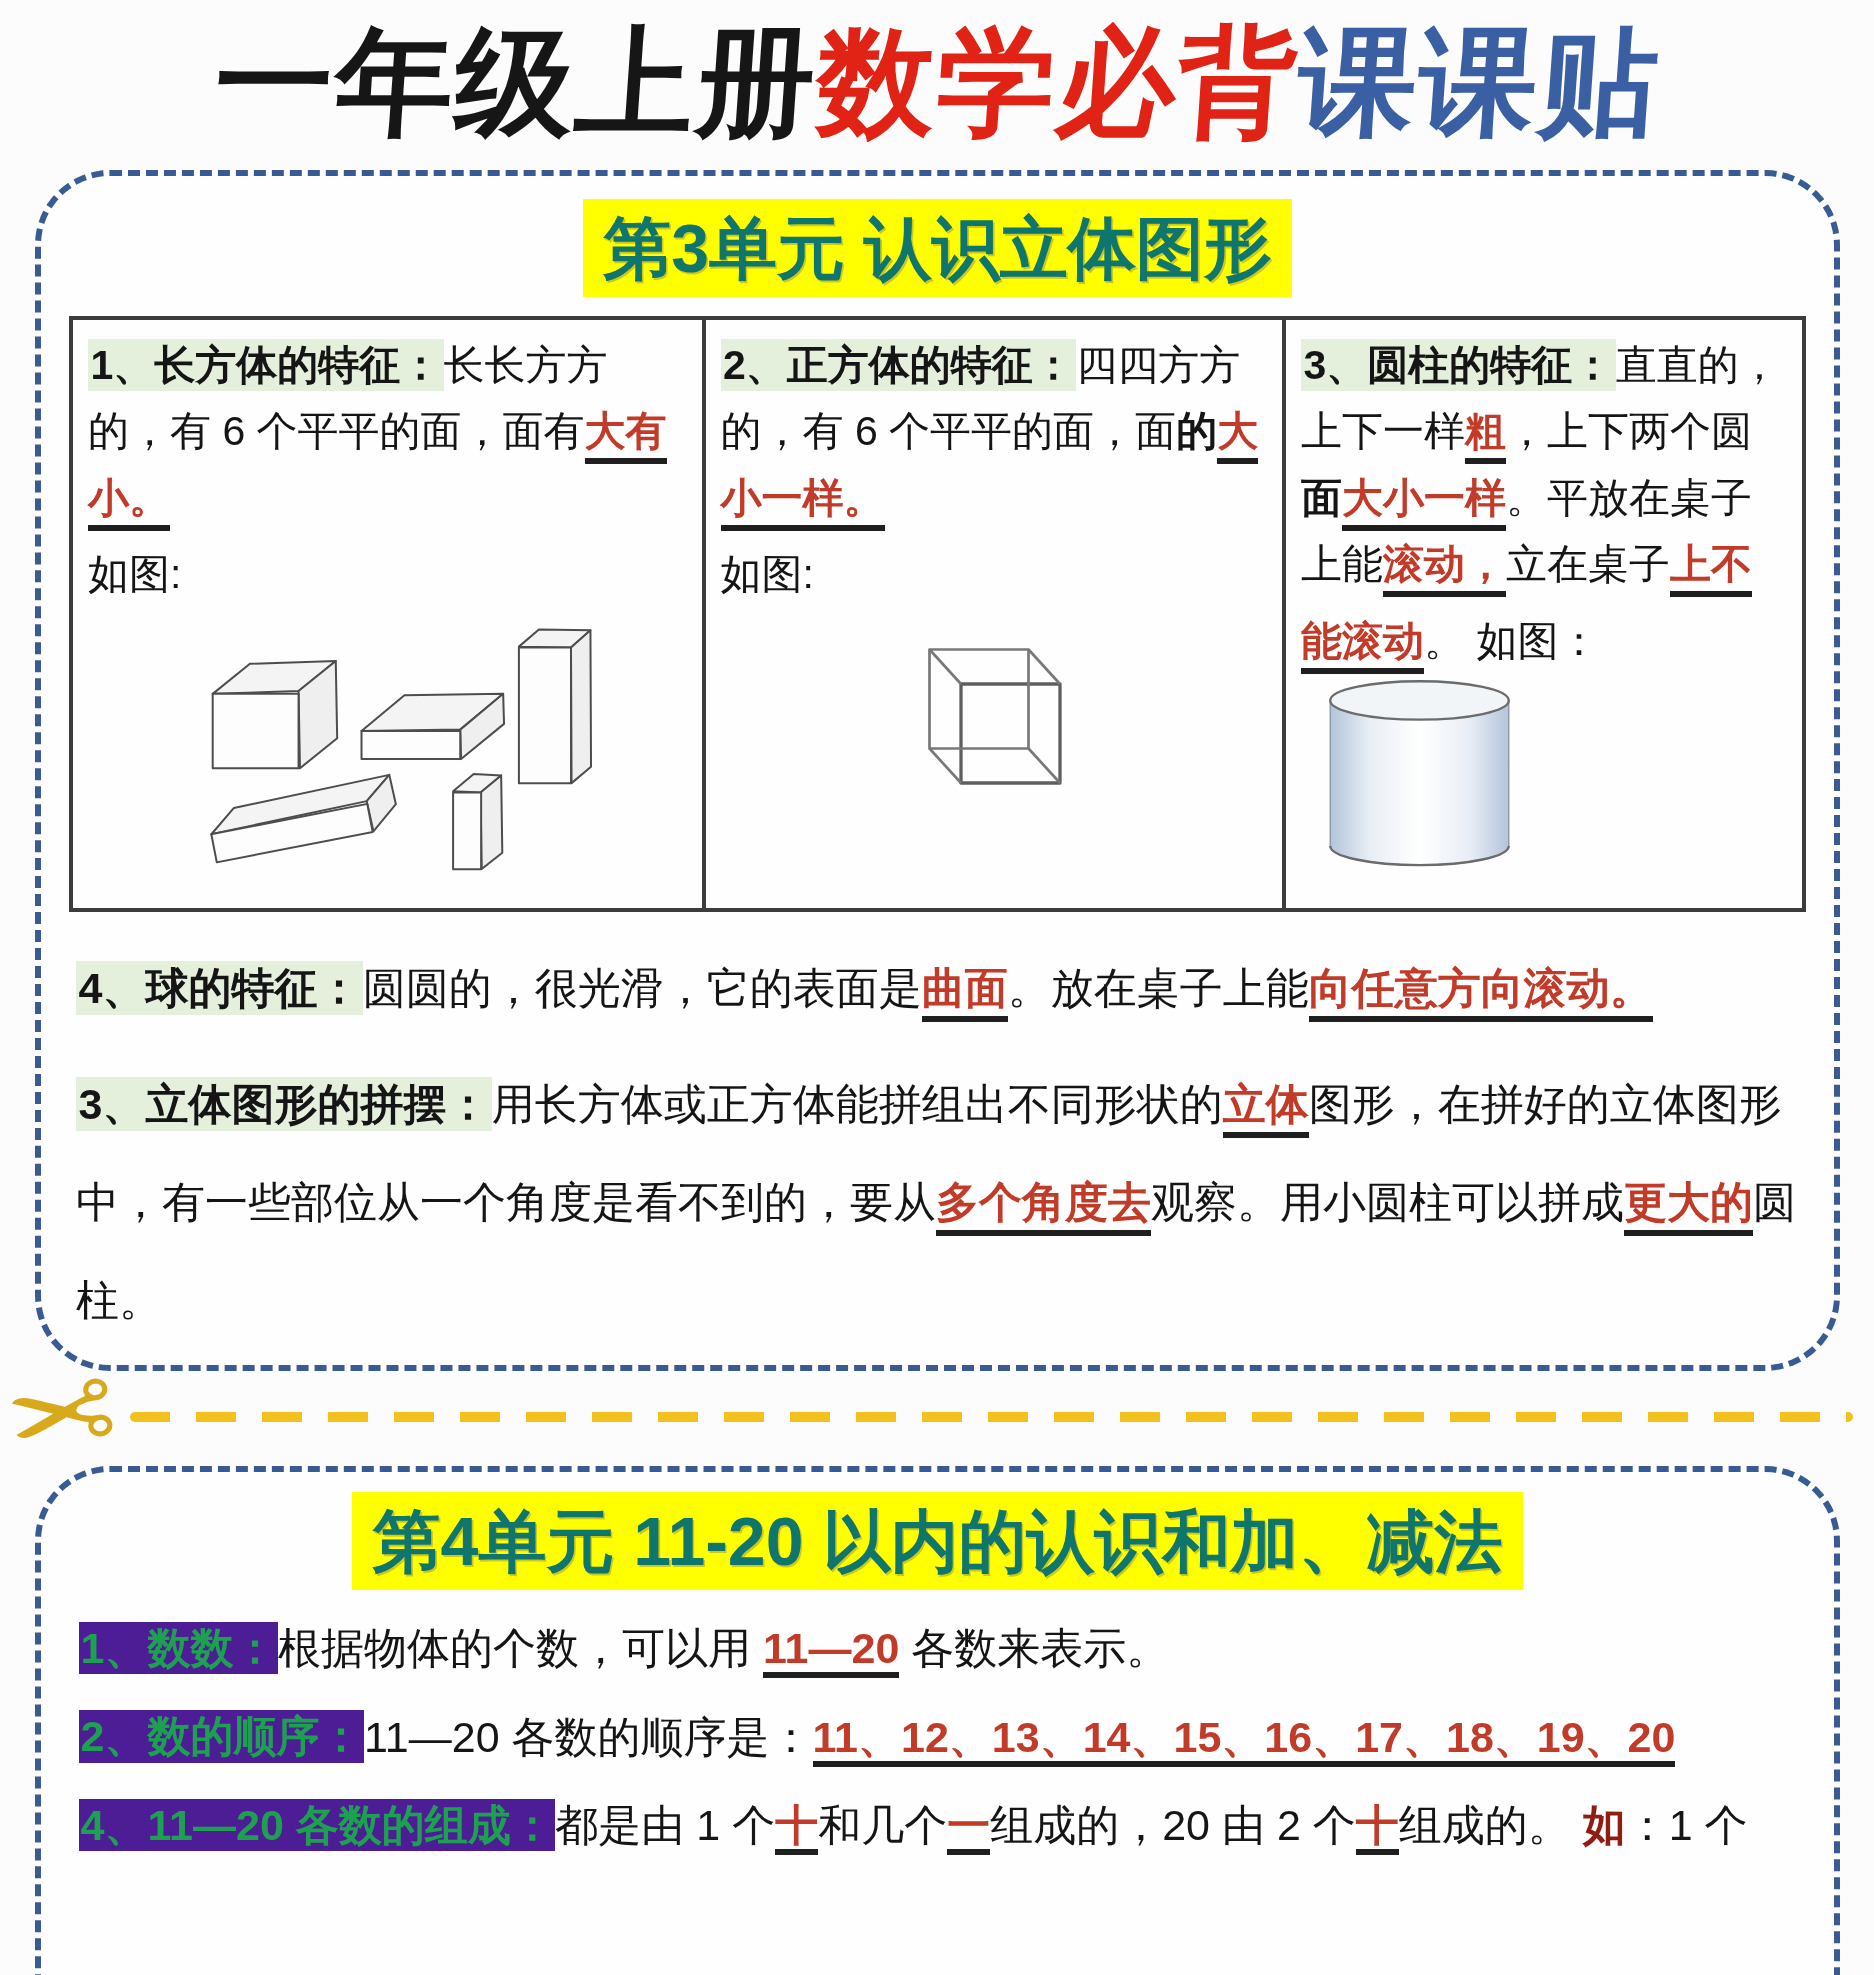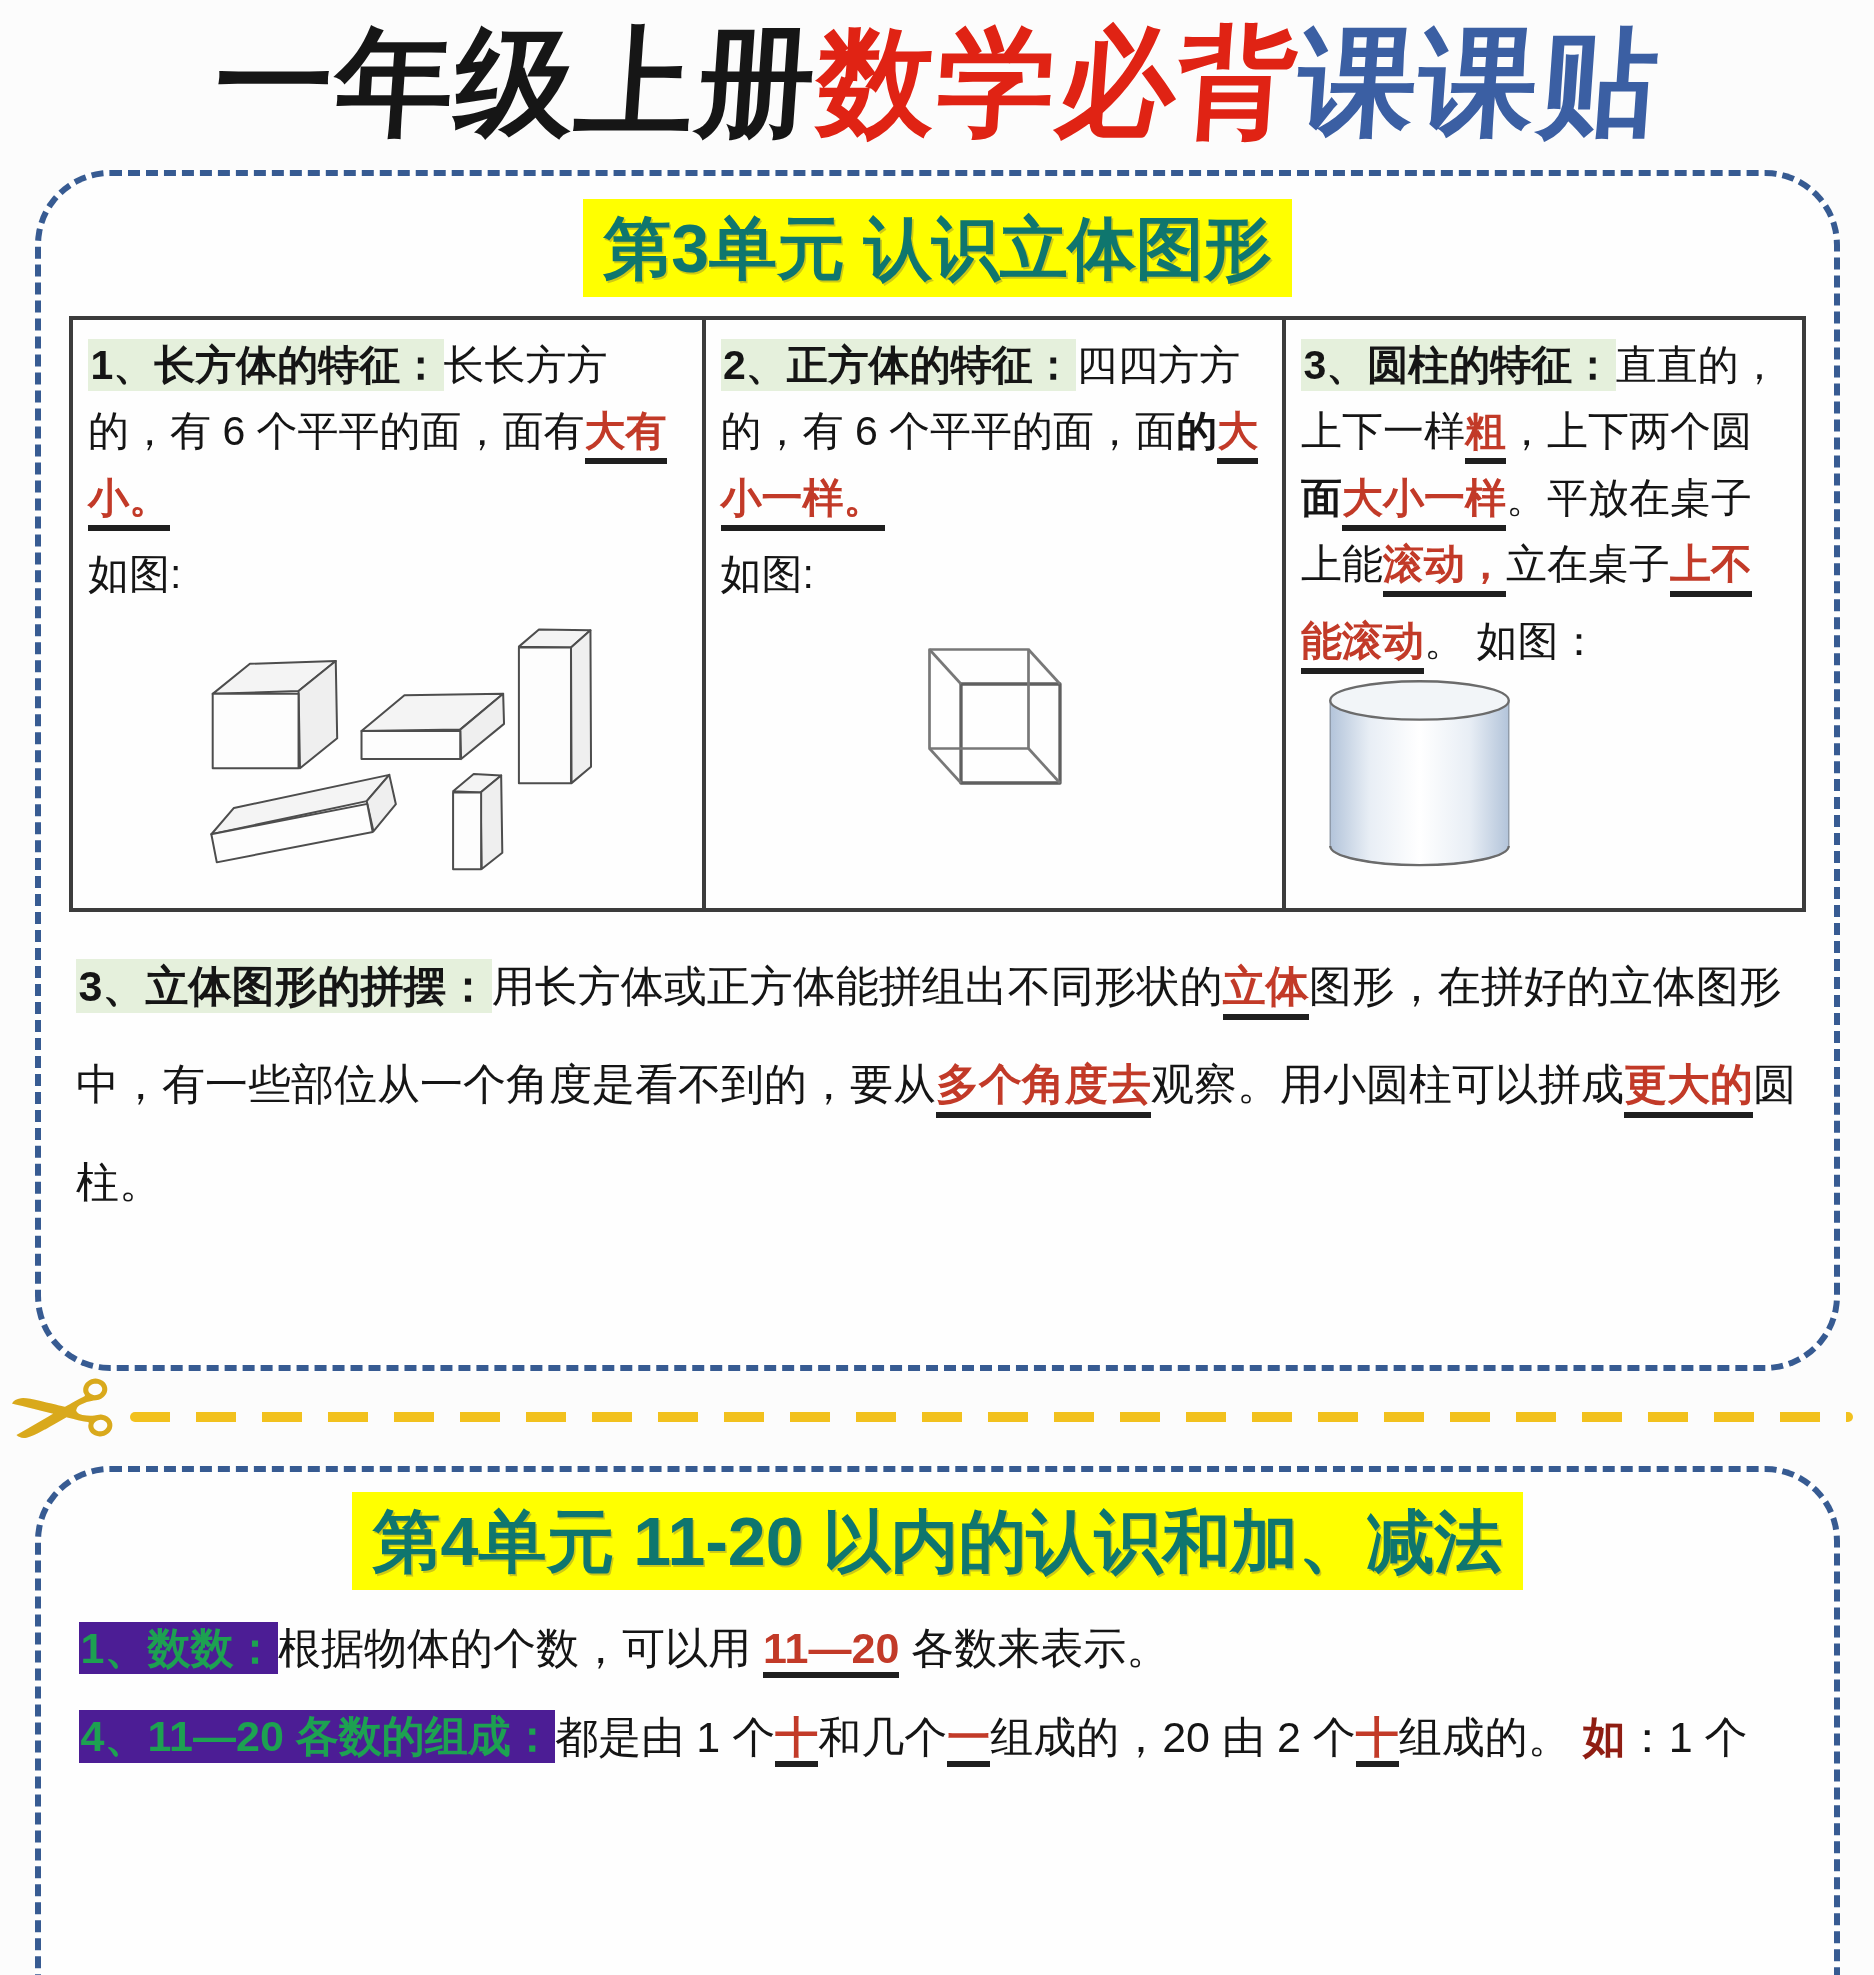--- a/index.html
+++ b/index.html
@@ -169,38 +169,44 @@
           </defs>
           <path d="M80,80 L80,520 A270,58 0 0 0 620,520 L620,80 Z" fill="url(#cylBody)" stroke="#8a95a3" stroke-width="4"></path>
           <path d="M80,520 A270,58 0 0 0 620,520" fill="none" stroke="#6b6b6b" stroke-width="7"></path>
           <ellipse cx="350" cy="80" rx="270" ry="58" fill="#f2f5f8" stroke="#6b6b6b" stroke-width="7"></ellipse>
         </svg>
       </td>
     </tr>
   </tbody>
     </table>
 
+  <p class="u3-par">
+    <span class="hl">4、球的特征：</span><span>圆圆的，很光滑，它的表面是</span><span class="red u">曲面</span><span>。放在桌子上能</span><span class="red u">向任意方向滚动。</span>
+  </p>
 
   <p class="u3-par assembly">
     <span class="hl">3、立体图形的拼摆：</span><span>用长方体或正方体能拼组出不同形状的</span><span class="red u">立体</span><span>图形，在拼好的立体图形中，有一些部位从一个角度是看不到的，要从</span><span class="red u">多个角度去</span><span>观察。用小圆柱可以拼成</span><span class="red u">更大的</span><span>圆柱。</span>
   </p>
 </div>
 
 <div class="divider">
   <span class="scissors">✂</span>
   <div class="cut-line"></div>
 </div>
 
 <div class="dash-box box-unit4">
   <div class="section-header">第4单元 11-20 以内的认识和加、减法</div>
 
   <p class="u4-par">
     <span class="ghead">1、数数：</span><span>根据物体的个数，可以用 </span><span class="ru">11—20</span><span> 各数来表示。</span>
   </p>
 
+  <p class="u4-par">
+    <span class="ghead">2、数的顺序：</span><span>11—20 各数的顺序是：</span><span class="ru">11、12、13、14、15、16、17、18、19、20</span>
+  </p>
 
 
   <p class="u4-par">
     <span class="ghead">4、11—20 各数的组成：</span><span>都是由 1 个</span><span class="ru">十</span><span>和几个</span><span class="ru">一</span><span>组成的，20 由 2 个</span><span class="ru">十</span><span>组成的。 </span><span class="em-red">如</span><span>：1 个</span>
   </p>
 
 </div>
 
 
 </body></html>

